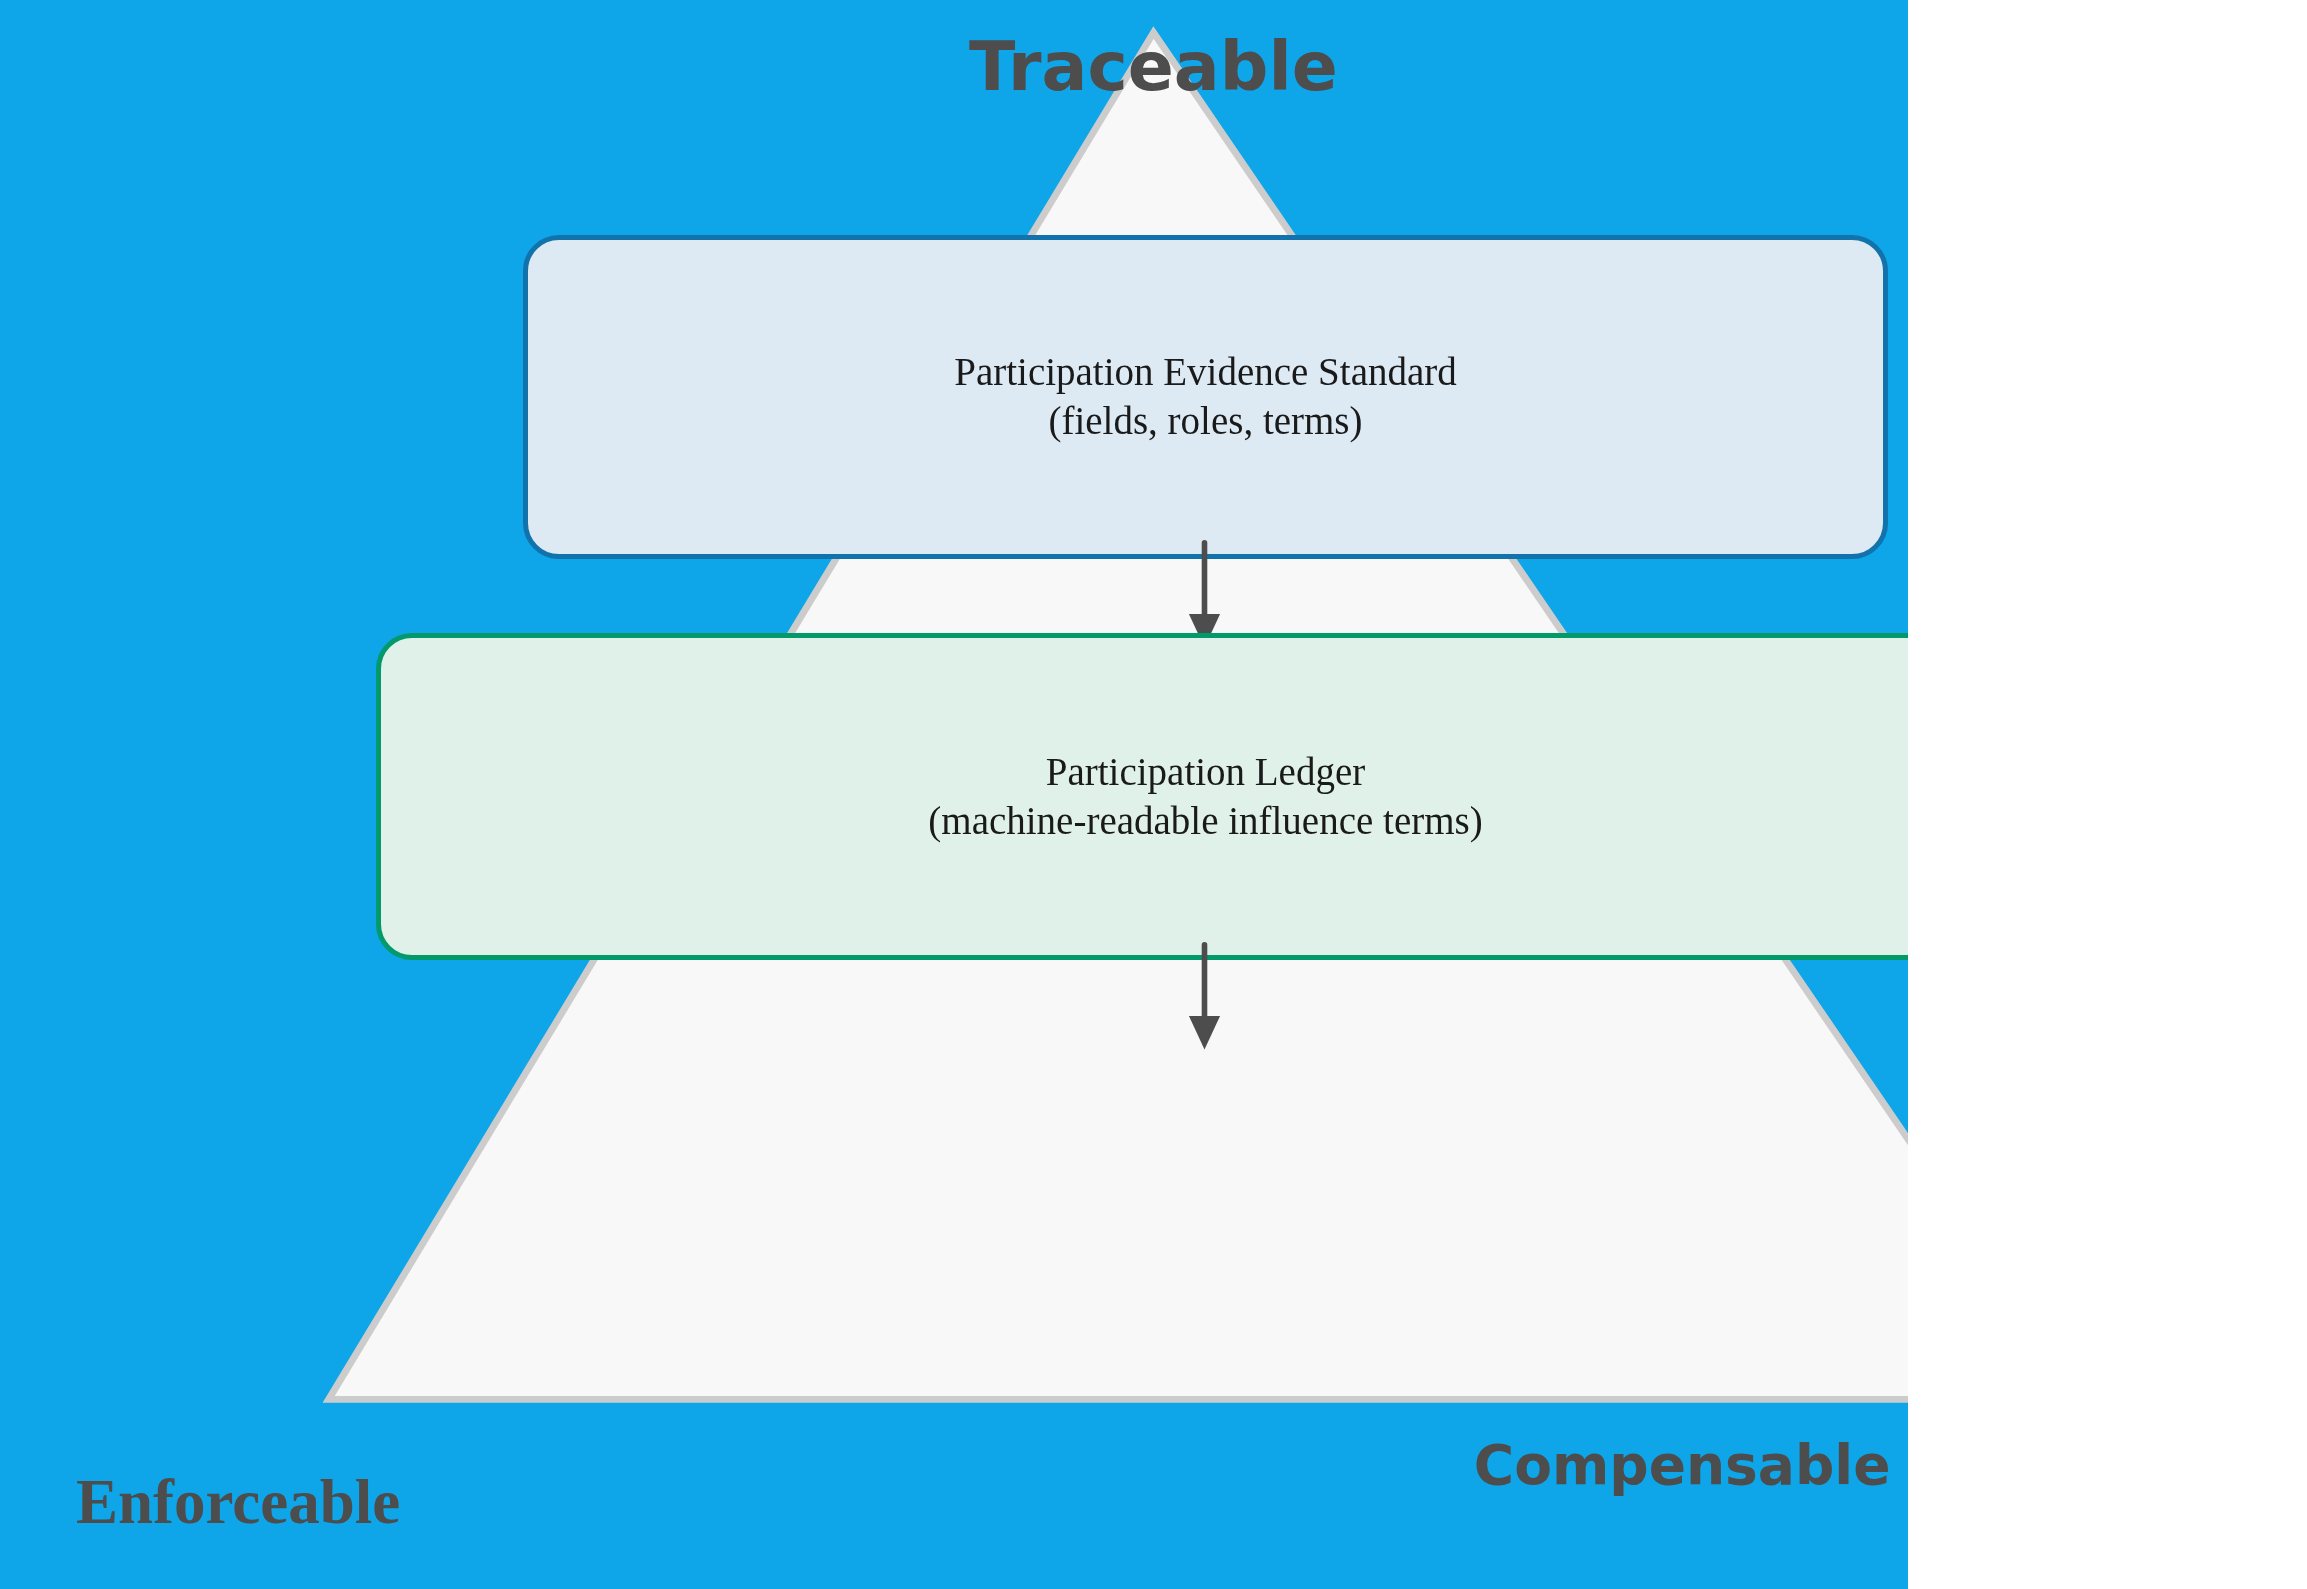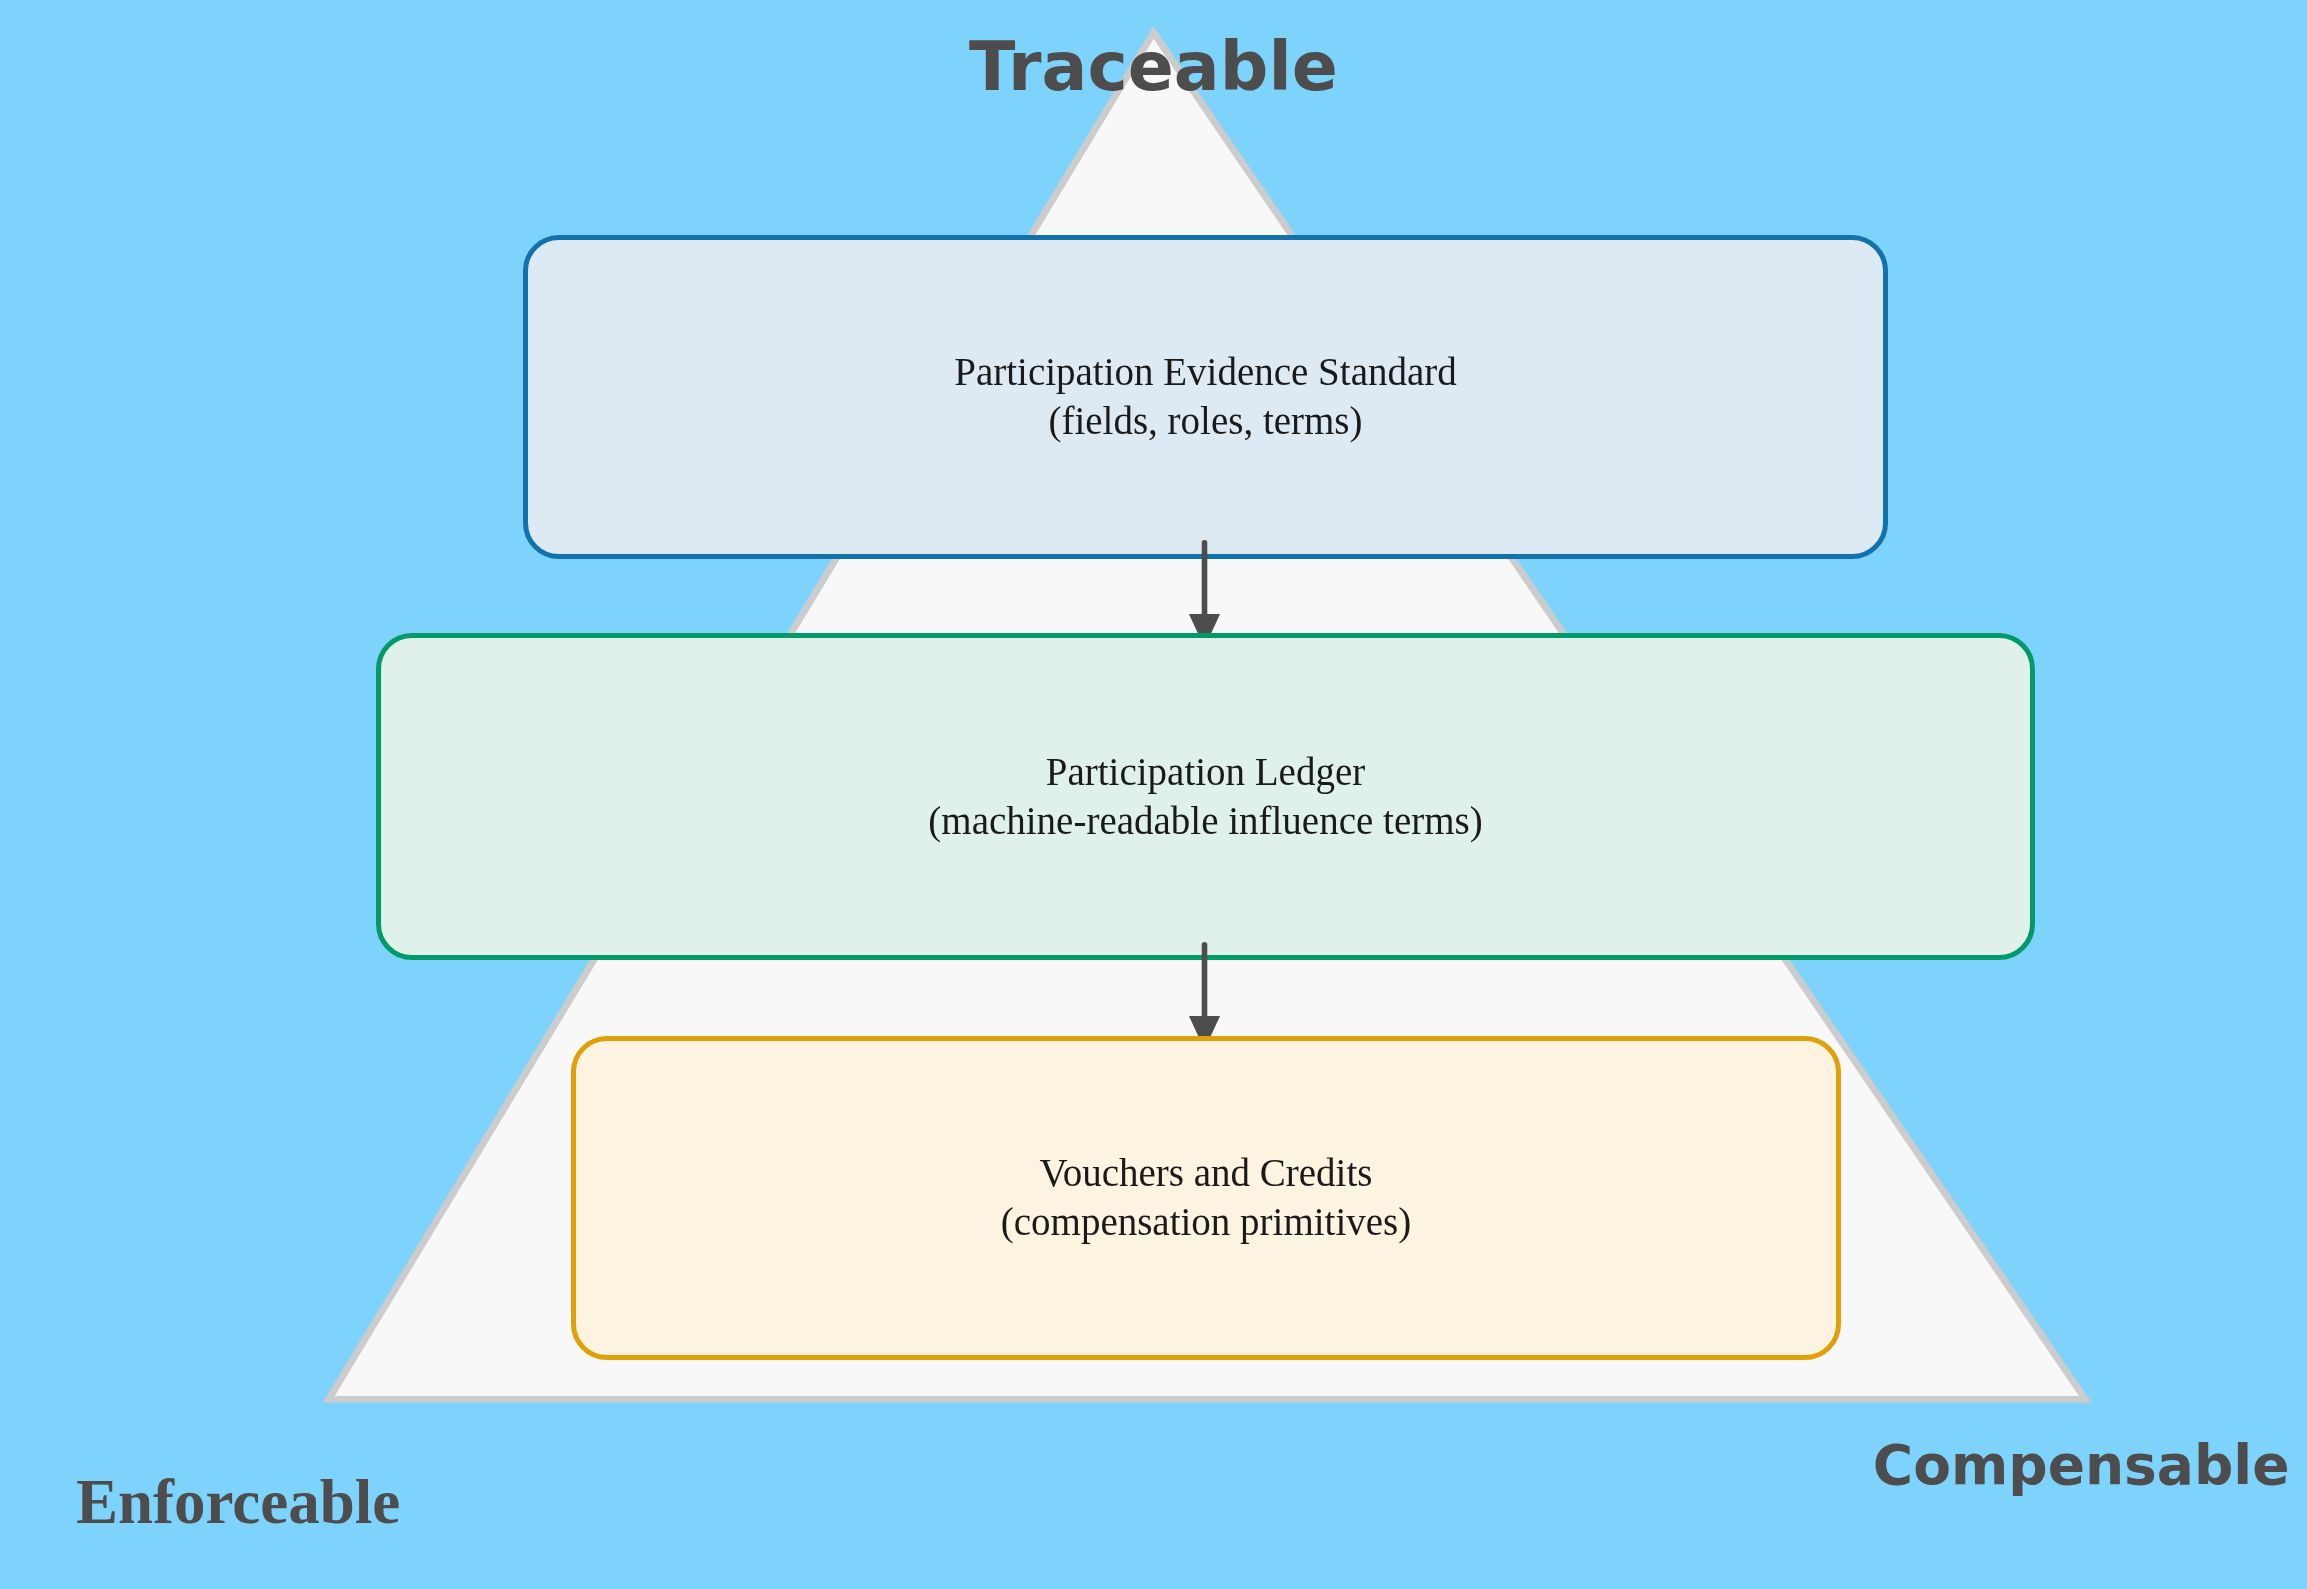--- a/index.html
+++ b/index.html
@@ -5,23 +5,23 @@
   html, body {
     margin: 0;
     padding: 0;
     background: #ffffff;
   }
   body {
     font-family: "DejaVu Sans", sans-serif;
   }
   #stage {
     position: relative;
-    width: 2307px;
+    width: 1908px;
     height: 1589px;
-    background: #7dd3fc;
+    background: #0ea5e9;
     overflow: hidden;
   }
 
   
   #pyramid-svg {
     position: absolute;
     left: 0;
     top: 0;
     width: 2307px;
     height: 1589px;
@@ -134,23 +134,19 @@
   <div class="layer-box" id="box-ledger">
     <span class="layer-text">Participation Ledger
 (machine-readable influence terms)</span>
   </div>
 
   <svg class="arrow-svg" id="arrow-2" viewBox="0 0 130 180" aria-hidden="true">
     <line x1="65" y1="4" x2="65" y2="136" stroke="#4d4d4d" stroke-width="9" stroke-linecap="round"></line>
     <polygon points="65,172 40,118 90,118" fill="#4d4d4d"></polygon>
   </svg>
 
-  <div class="layer-box" id="box-vouchers">
-    <span class="layer-text">Vouchers and Credits
-(compensation primitives)</span>
-  </div>
 
   <div class="corner-label" id="label-enforceable">Enforceable</div>
 
   <div class="corner-label" id="label-compensable">Compensable</div>
 
 </div>
 
 
 </body></html>

